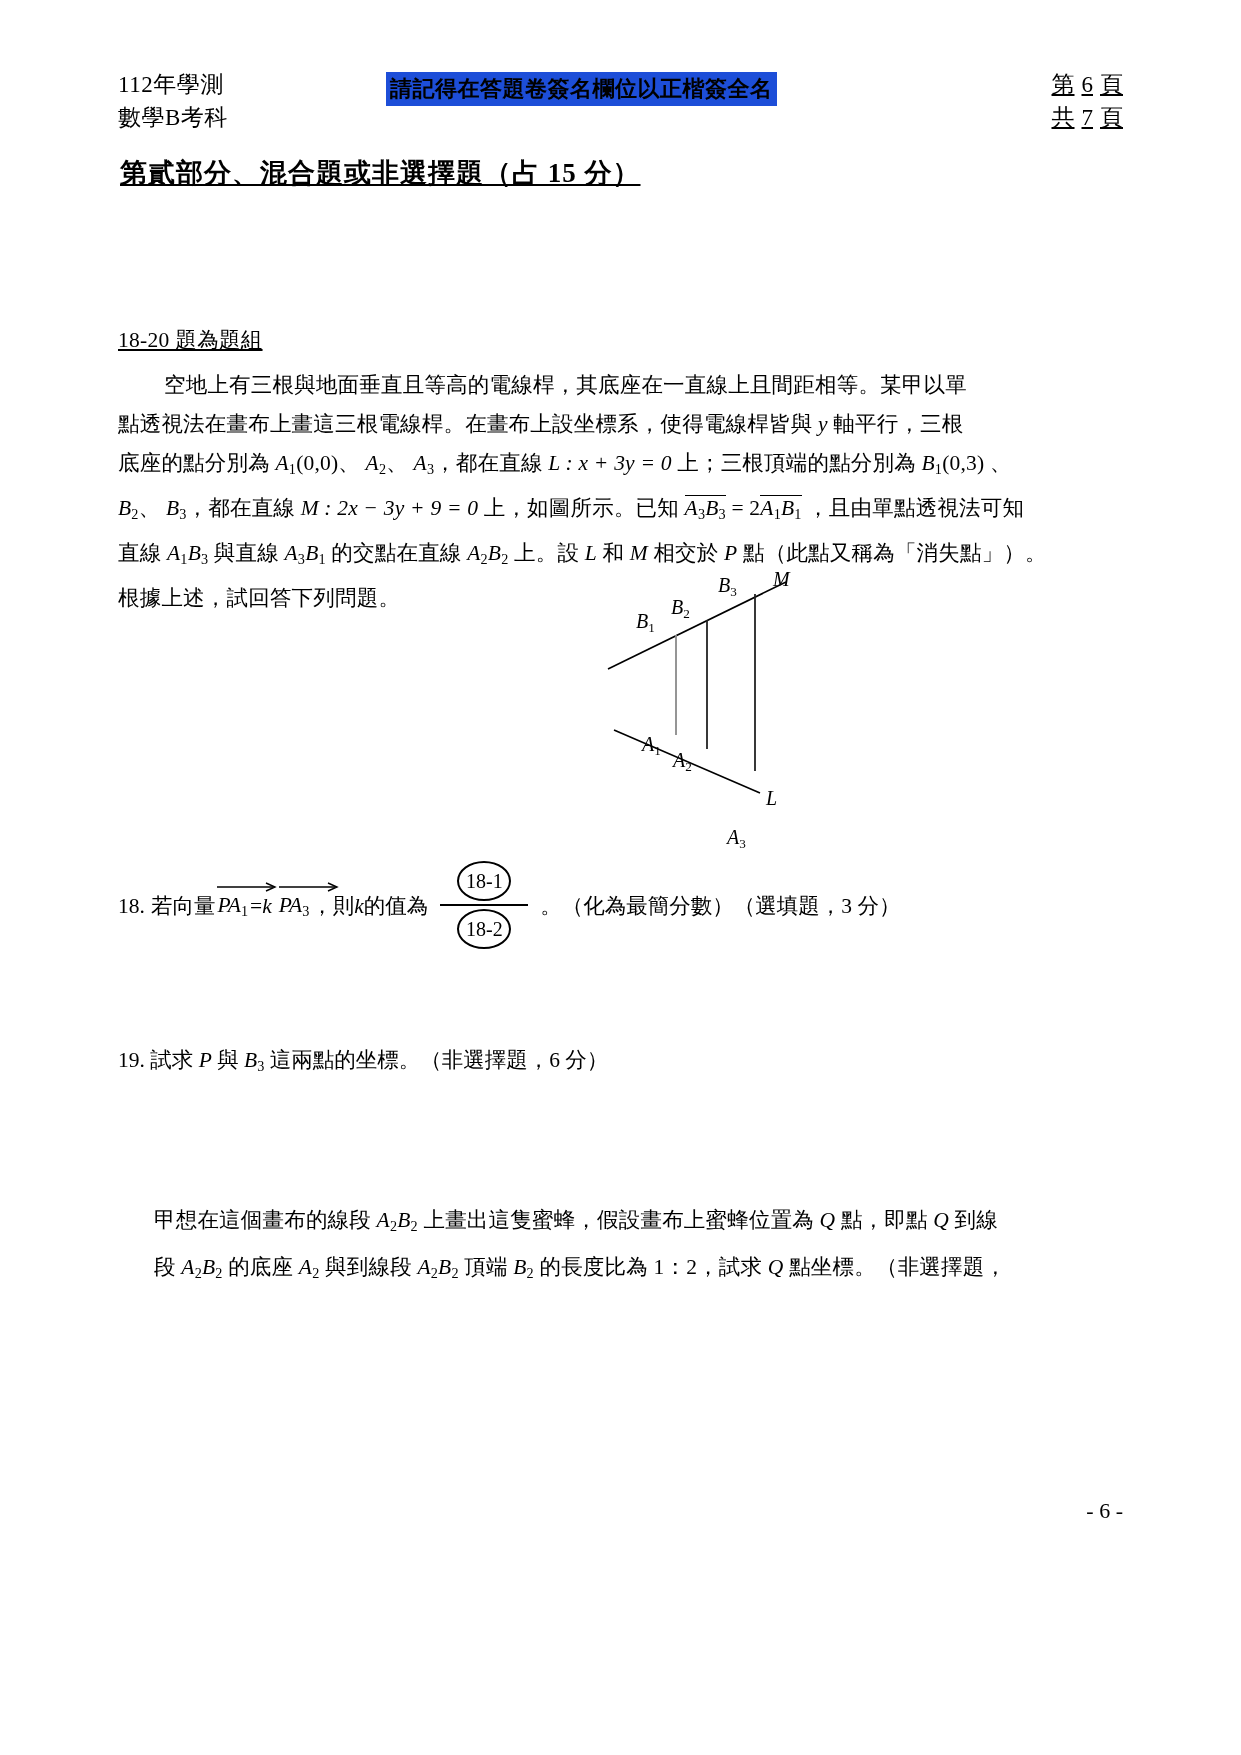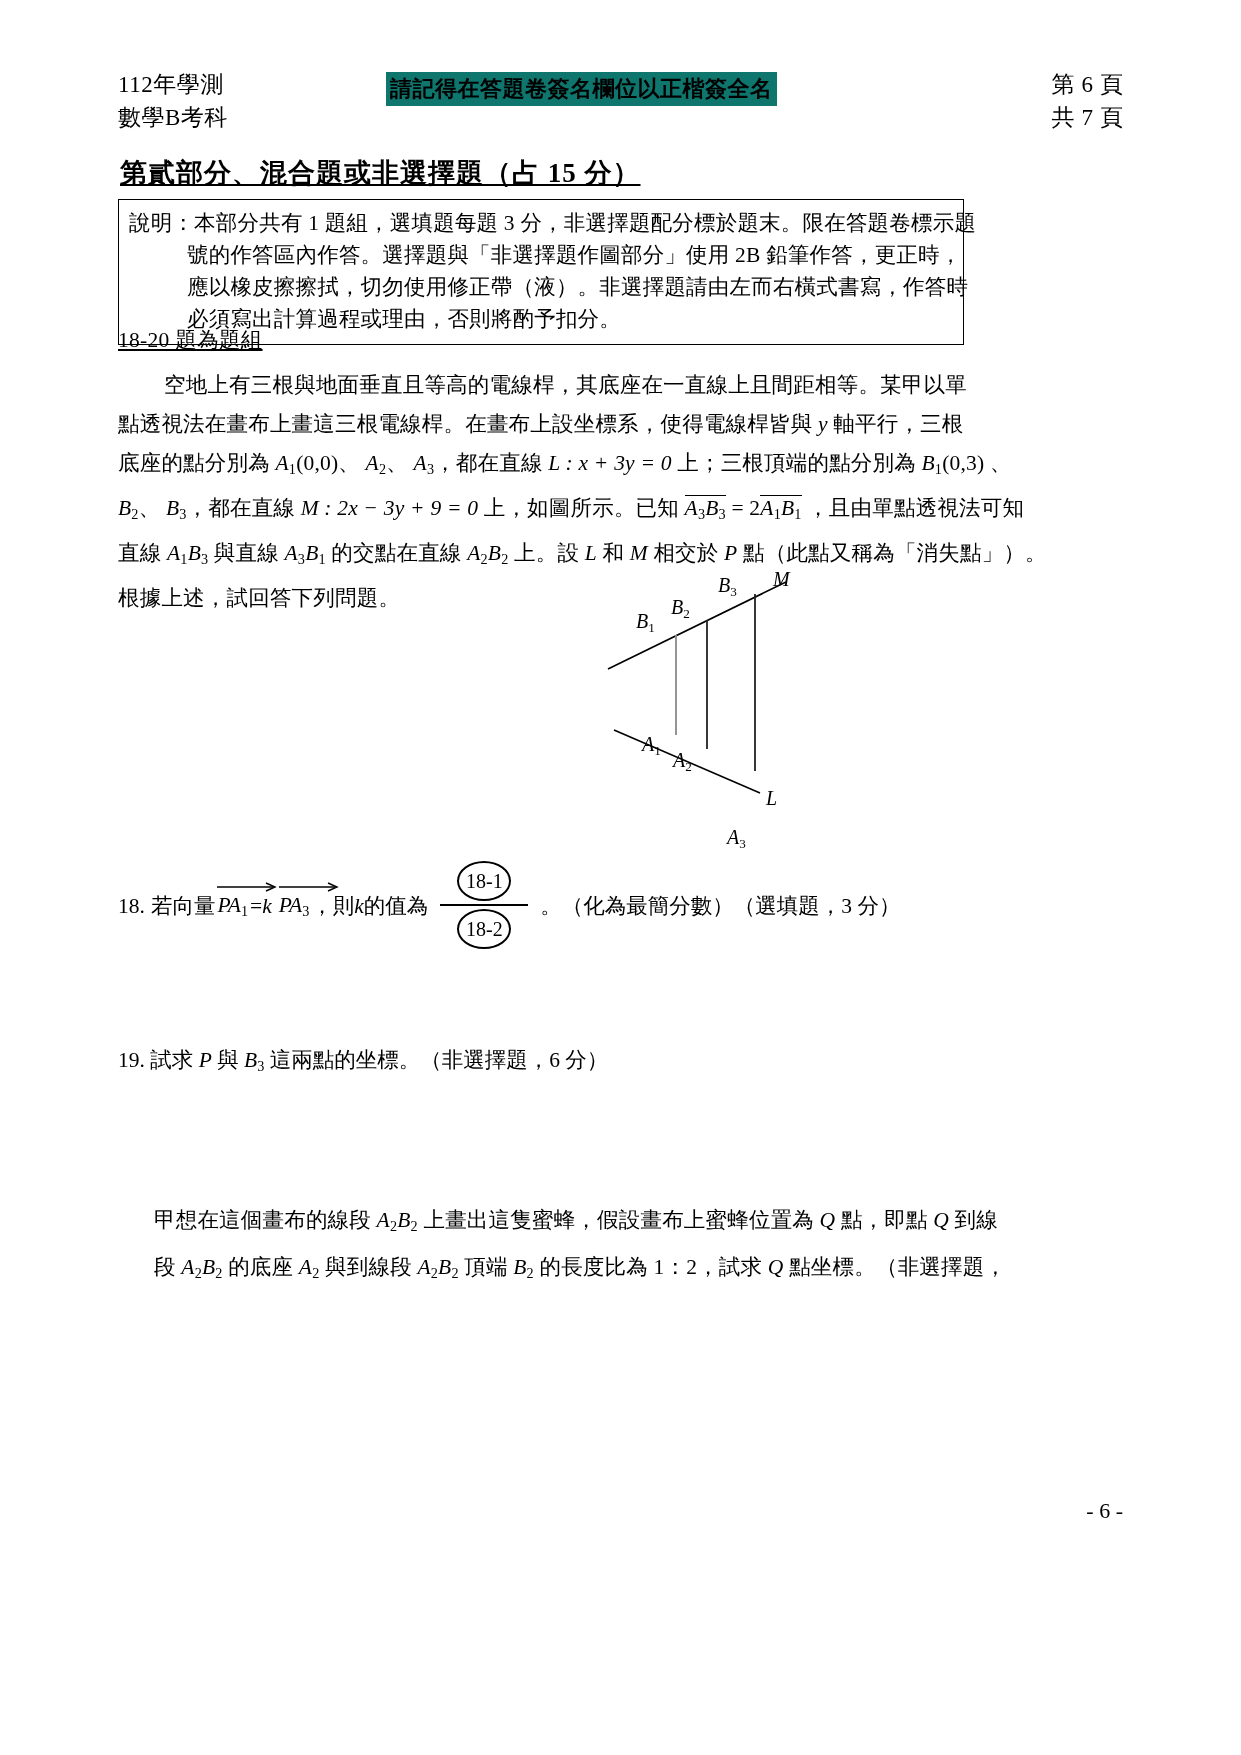--- a/index.html
+++ b/index.html
@@ -36,33 +36,34 @@
     line-height: 33px;
     font-size: 23px;
     letter-spacing: 0.5px;
   }
   .hdr-center {
     position: absolute;
     left: 268px;
     top: 4px;
     font-size: 22px;
     font-weight: bold;
-    background: #0f766e;
+    background: #1d4ed8;
     padding: 2px 4px;
     letter-spacing: 0.5px;
     white-space: nowrap;
   }
   .hdr-right {
     position: absolute;
     right: 0;
     top: 0;
     text-align: right;
     line-height: 33px;
     font-size: 23px;
     white-space: nowrap;
+    text-decoration: underline;
   }
   .hdr-right span.num { padding: 0 7px; }
 
   
   .section-title {
     position: absolute;
     left: 120px;
     top: 155px;
     font-size: 27px;
     font-weight: bold;
@@ -229,26 +230,20 @@
         <span>第</span><span class="num">6</span><span>頁</span>
       </div>
       <div>
         <span>共</span><span class="num">7</span><span>頁</span>
       </div>
     </div>
   </div>
 
   <div class="section-title">第貳部分、混合題或非選擇題（占 15 分）</div>
 
-  <div class="inst-box">
-    <div class="inst-line">說明：本部分共有 1 題組，選填題每題 3 分，非選擇題配分標於題末。限在答題卷標示題</div>
-    <div class="inst-line indent">號的作答區內作答。選擇題與「非選擇題作圖部分」使用 2B 鉛筆作答，更正時，</div>
-    <div class="inst-line indent">應以橡皮擦擦拭，切勿使用修正帶（液）。非選擇題請由左而右橫式書寫，作答時</div>
-    <div class="inst-line indent">必須寫出計算過程或理由，否則將酌予扣分。</div>
-  </div>
 
   <div class="group-label">18-20 題為題組</div>
 
   <div class="stem">
     <div class="stem-line first">空地上有三根與地面垂直且等高的電線桿，其底座在一直線上且間距相等。某甲以單</div>
 
     <div class="stem-line">
       <span>點透視法在畫布上畫這三根電線桿。在畫布上設坐標系，使得電線桿皆與 </span><i class="v">y</i><span> 軸平行，三根</span>
     </div>
 

